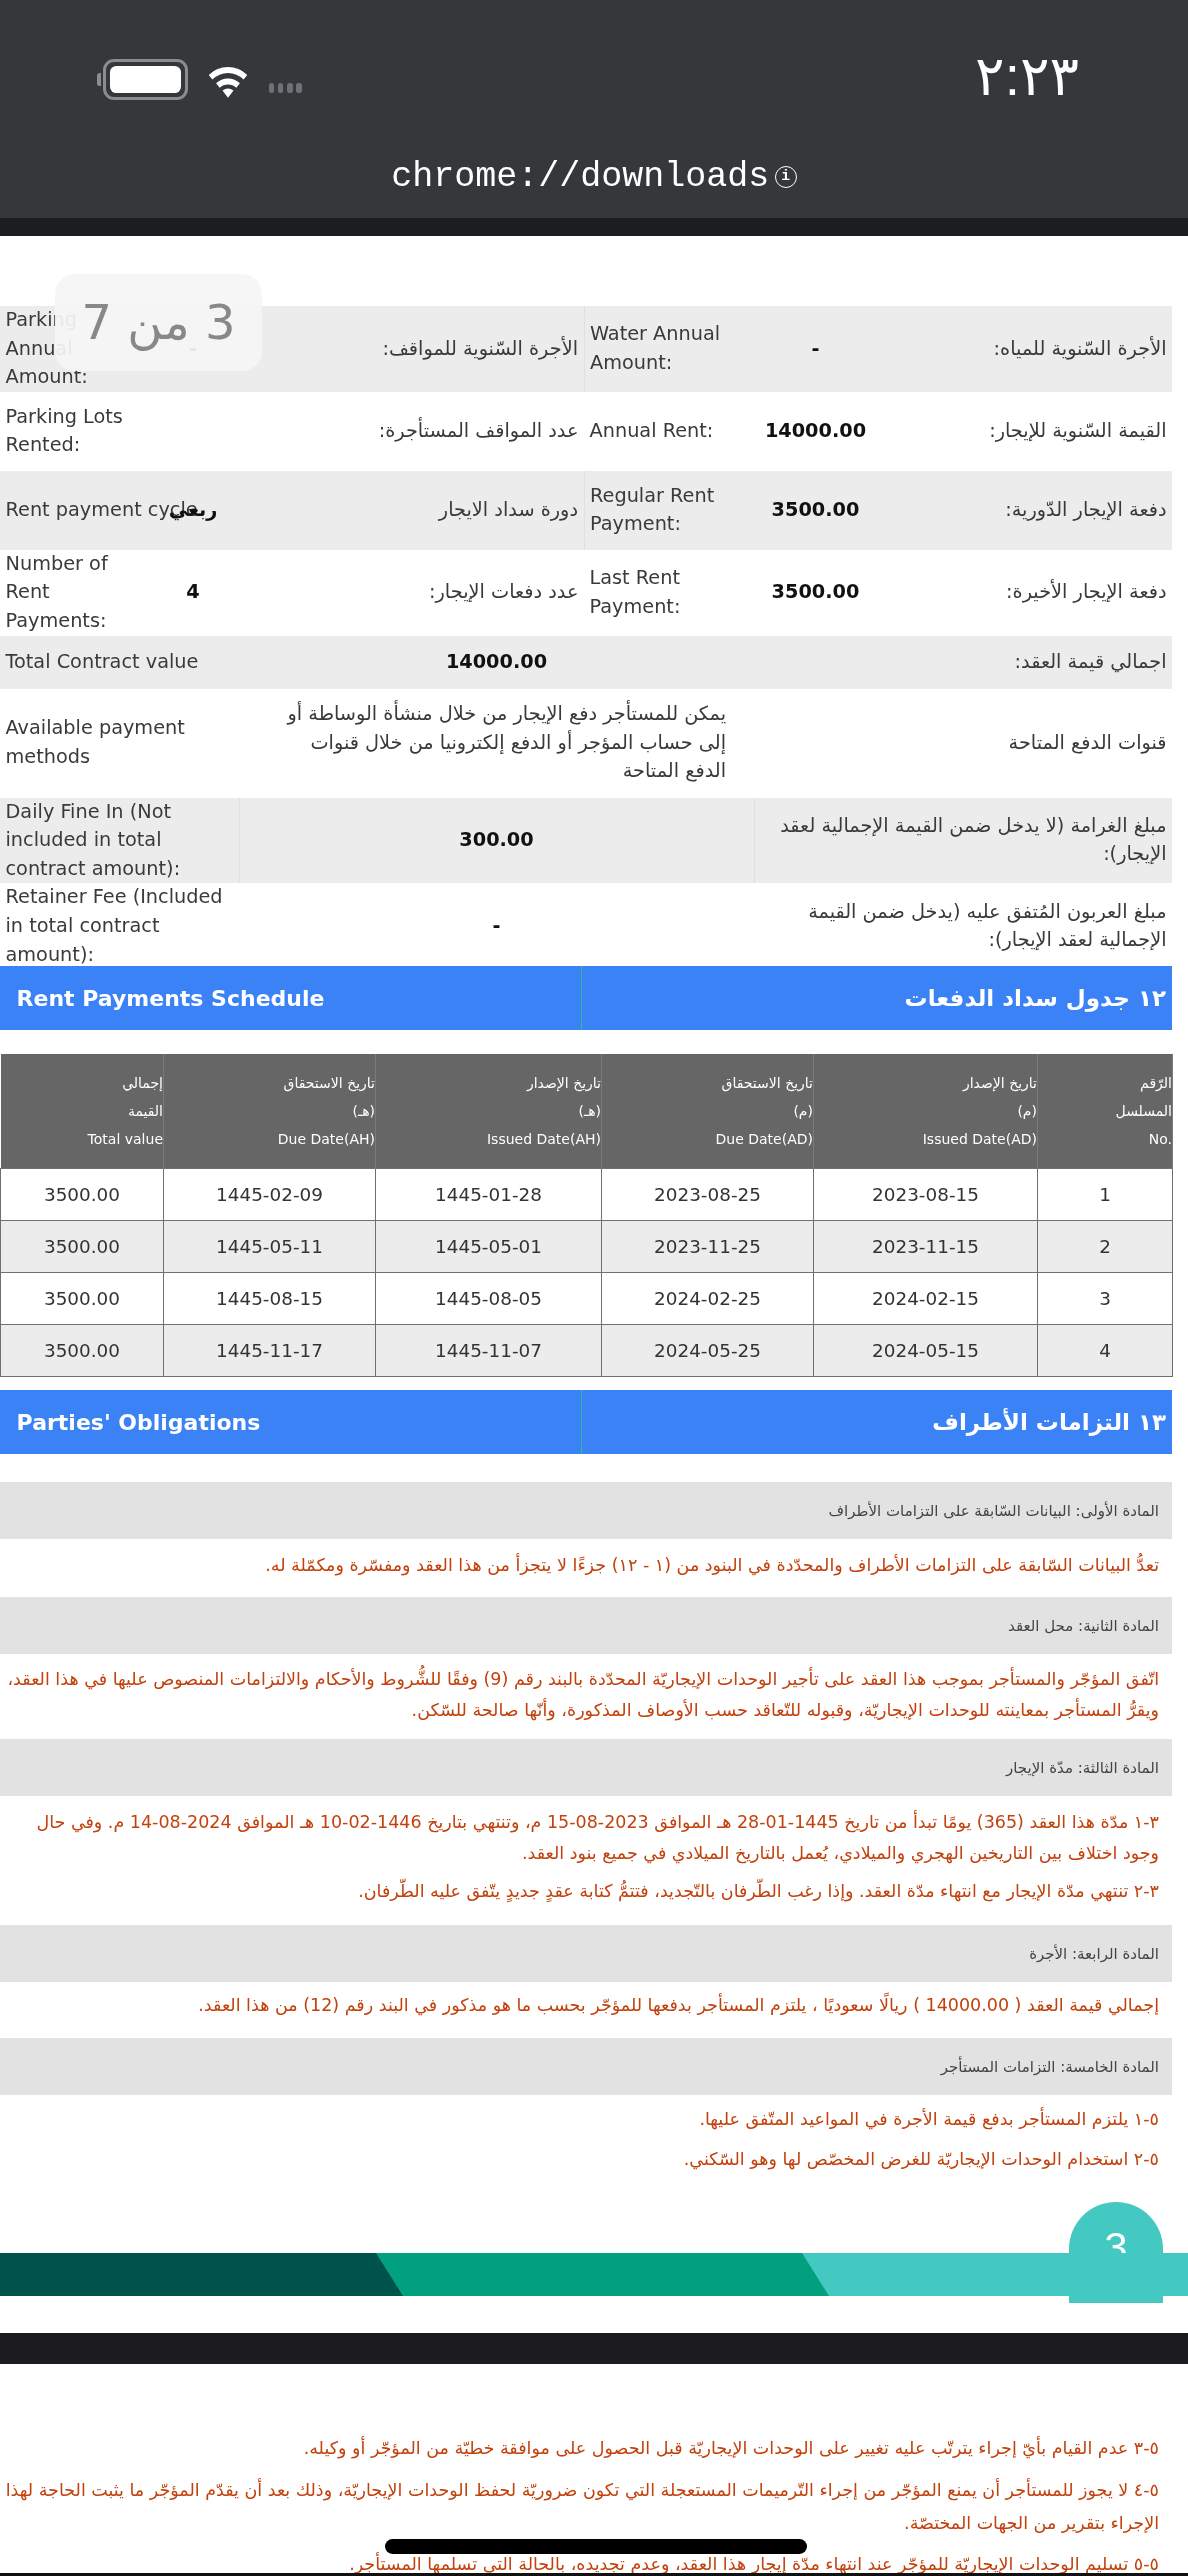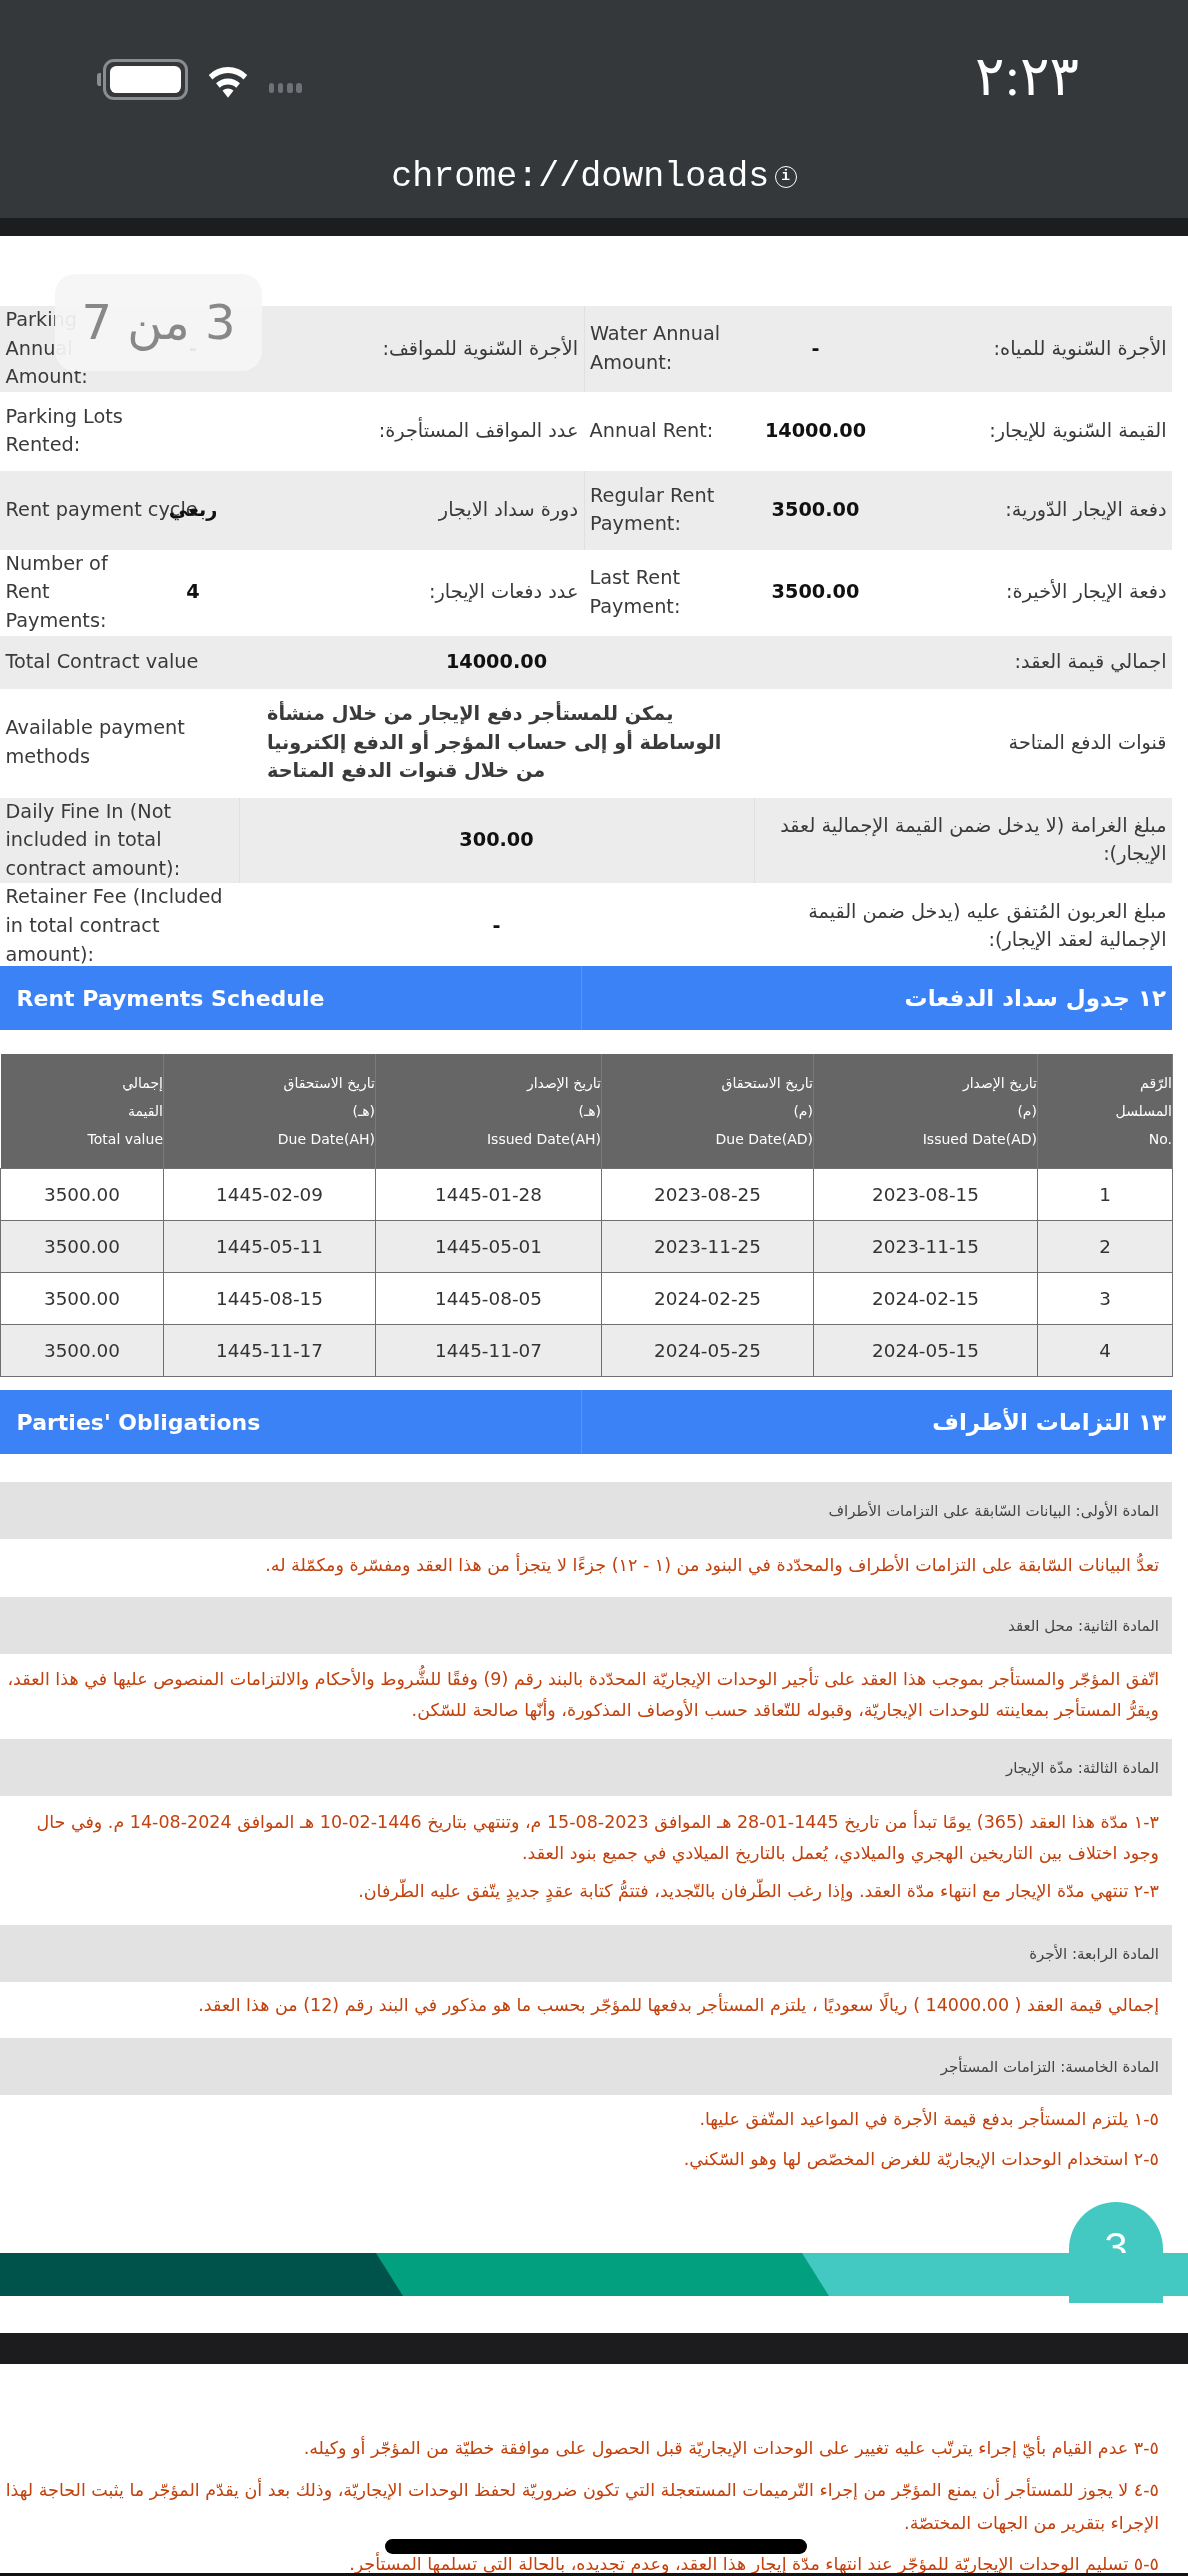--- a/index.html
+++ b/index.html
@@ -8,41 +8,41 @@
 
   
   .topbar { position: absolute; left: 0; top: 0; width: 1188px; height: 218px; background: #35383b; }
   .status-icons { position: absolute; left: 103px; top: 59px; display: flex; align-items: center; gap: 18.4px; }
   .battery { width: 85px; height: 41px; border: 3.7px solid #8a8c8f; border-radius: 11px; position: relative; padding: 3.7px; }
   .battery::before { content: ""; position: absolute; left: -9.2px; top: 11px; width: 4.6px; height: 13px; background: #8a8c8f; border-radius: 2.8px 0 0 2.8px; }
   .battery .fill { width: 100%; height: 100%; background: #fff; border-radius: 6.4px; }
   .wifi { width: 44px; height: 41px; }
   .signal { display: flex; gap: 3.7px; align-items: flex-end; margin-top: 16.6px; }
   .signal span { width: 5.5px; height: 10px; background: #6e7175; border-radius: 2.8px; }
-  .clock { position: absolute; right: 109px; top: 44px; color: #fff; font-size: 55px; font-family: Liberation Serif, serif; letter-spacing: 1.8px; }
+  .clock { position: absolute; right: 109px; top: 44px; color: #fff; font-size: 55px; font-family: Liberation Sans, sans-serif; letter-spacing: 1.8px; }
   .url { position: absolute; left: 0; width: 1188px; top: 157px; text-align: center; color: #fff; font-size: 35px; font-family: Liberation Mono, monospace; }
   .url .info { display: inline-block; width: 22px; height: 22px; border: 1.8px solid #fff; border-radius: 50%; font-size: 14.7px; line-height: 18.4px; vertical-align: middle; margin-left: 5.5px; text-align: center; font-weight: bold; }
   .topbar-sep { position: absolute; left: 0; top: 218px; width: 1188px; height: 18.4px; background: #1c1d1f; }
 
   
   .page-badge { position: absolute; left: 55px; top: 274px; width: 207px; height: 97px; background: rgba(245,245,245,0.93); border-radius: 20px; z-index: 5; color: #888; font-size: 48px; text-align: center; line-height: 97px; direction: rtl; font-family: "DejaVu Sans", sans-serif; }
 
   
   .info-table { position: absolute; left: 0; top: 306px; width: 1172px; border-collapse: collapse; table-layout: fixed; }
   .info-table td { font-size: 19.3px; line-height: 28.6px; color: #3a3a3a; vertical-align: middle; padding: 0 5.5px; }
   .info-table tr.odd td { background: #ececec; }
   .info-table tr.even td { background: #fff; }
   .info-table td.en { text-align: left; }
   .info-table td.ar { text-align: right; direction: rtl; }
   .info-table td.val { text-align: center; font-weight: bold; color: #111; }
   .info-table td.sep { border-right: 0.9px solid #e0e0e0; }
   .row-h86 td { height: 79px; }
   .row-h58 td { height: 53px; }
   .row-pay td { height: 109px; }
-  .val-multi { font-weight: bold; color: #111; direction: rtl; text-align: left; line-height: 30px; }
+  .val-multi { font-weight: normal; color: #111; direction: rtl; text-align: right; line-height: 30px; }
 
   
   .sec-head { position: absolute; left: 0; width: 1172px; height: 64px; background: #3b82f6; display: flex; color: #fff; font-weight: bold; font-size: 22px; }
   .sec-head .en-h { width: 582px; border-right: 0.9px solid #2fb998; padding-left: 16.6px; display: flex; align-items: center; }
   .sec-head .ar-h { flex: 1; direction: rtl; padding-right: 6px; display: flex; align-items: center; font-size: 23px; }
 
   
   .sched { position: absolute; left: 0; top: 1054px; width: 1172px; border-collapse: collapse; table-layout: fixed; }
   .sched th { background: #666; color: #fff; font-weight: normal; font-size: 14px; line-height: 28px; height: 114px; border-right: 0.9px solid #7a7a7a; text-align: right; vertical-align: middle; }
   .sched td { border: 1.8px solid #6f6f6f; height: 52px; text-align: center; font-size: 18.4px; color: #333; }

